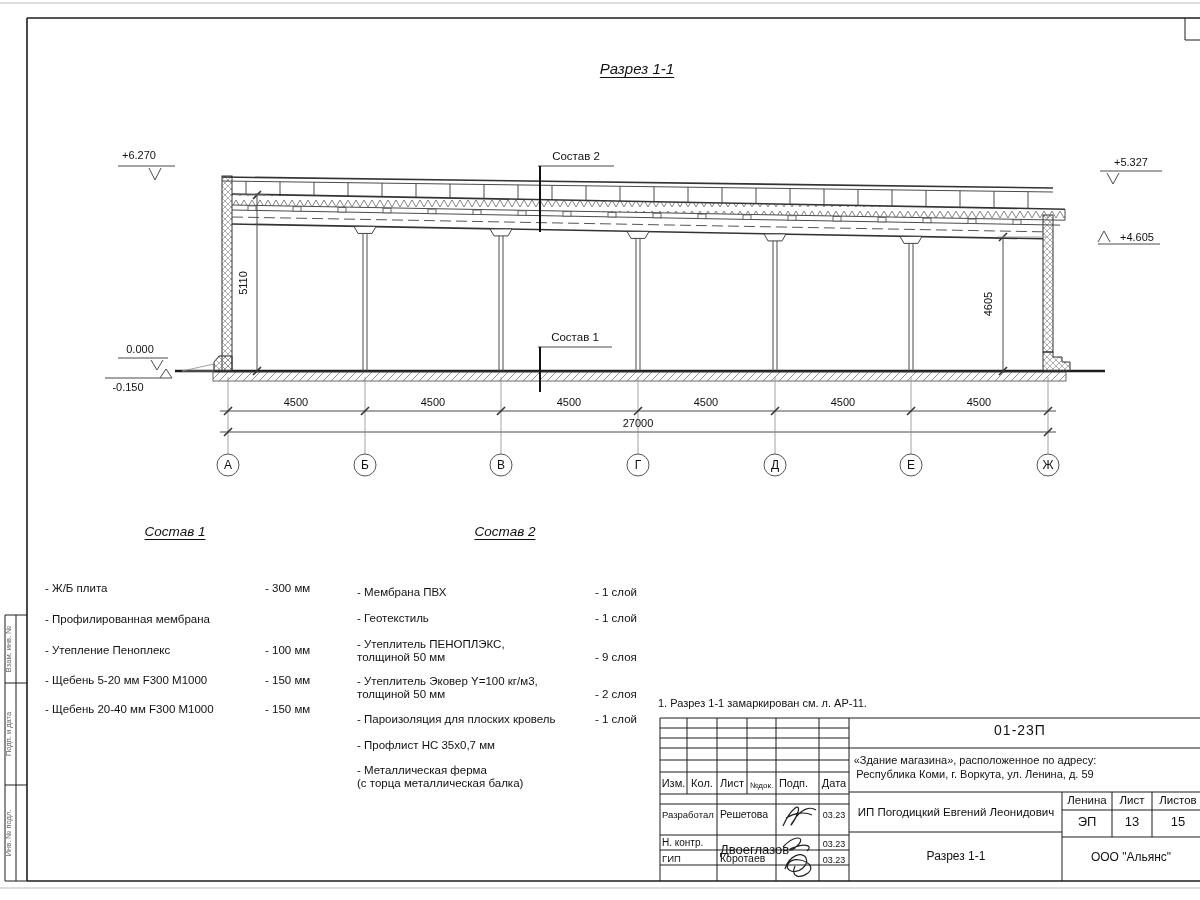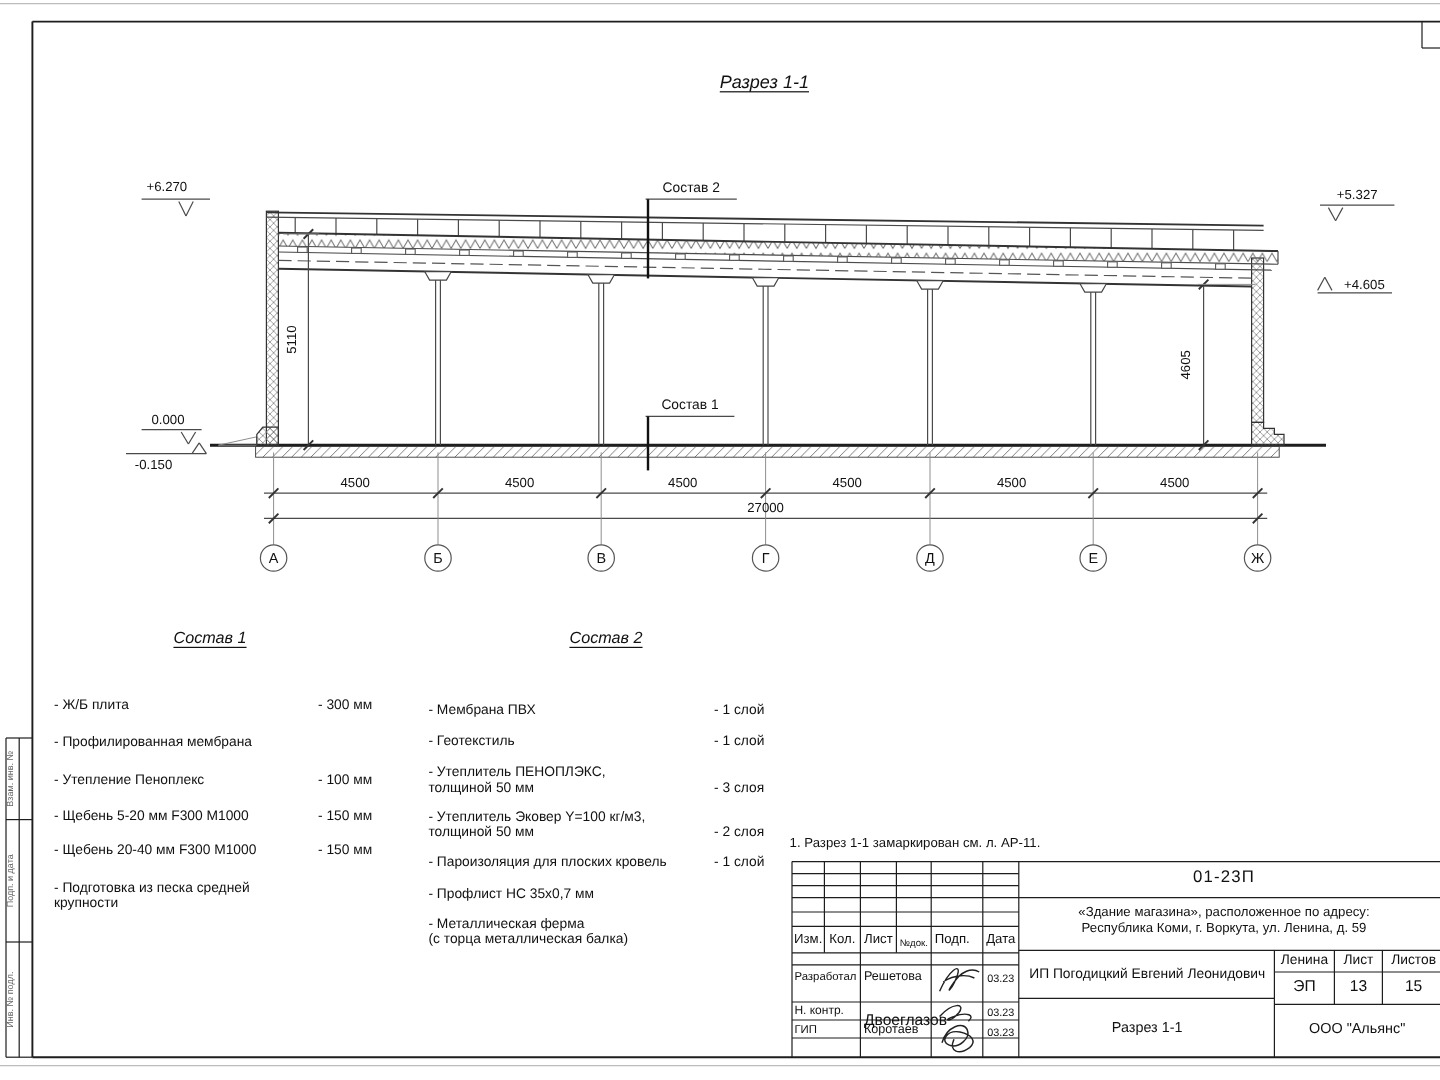--- a/index.html
+++ b/index.html
@@ -273,42 +273,40 @@
 
   <div class="abs main-title">Разрез 1-1</div>
 
   <div id="sostav1" class="sostav" style="left:40px;top:524px;width:285px;height:240px">
     <div class="stitle" style="width:270px">Состав 1</div>
     <div class="srow" style="top:43px"><span class="nm preline">- Ж/Б плита</span><span class="vl">- 300 мм</span></div>
     <div class="srow" style="top:74px"><span class="nm preline">- Профилированная мембрана</span><span class="vl"></span></div>
     <div class="srow" style="top:105px"><span class="nm preline">- Утепление Пеноплекс</span><span class="vl">- 100 мм</span></div>
     <div class="srow" style="top:135px"><span class="nm preline">-  Щебень 5-20 мм F300 М1000</span><span class="vl">- 150 мм</span></div>
     <div class="srow" style="top:164px"><span class="nm preline">-  Щебень 20-40 мм F300 М1000</span><span class="vl">- 150 мм</span></div>
-    <div class="srow" style="top:195px"><span class="nm preline">- Подготовка из песка средней
-крупности</span><span class="vl"></span></div>
   </div>
 
   <div id="sostav2" class="sostav" style="left:352px;top:524px;width:306px;height:265px">
     <div class="stitle" style="width:306px">Состав 2</div>
     <div class="srow" style="top:47px"><span class="nm preline">- Мембрана ПВХ</span><span class="vl">- 1 слой</span></div>
     <div class="srow" style="top:73px"><span class="nm preline">- Геотекстиль</span><span class="vl">- 1 слой</span></div>
     <div class="srow" style="top:99px"><span class="nm preline">- Утеплитель ПЕНОПЛЭКС,
-толщиной 50 мм</span><span class="vl">- 3 слоя</span></div>
+толщиной 50 мм</span><span class="vl">- 9 слоя</span></div>
     <div class="srow" style="top:136px"><span class="nm preline">- Утеплитель Эковер Y=100 кг/м3,
 толщиной 50 мм</span><span class="vl">- 2 слоя</span></div>
     <div class="srow" style="top:174px"><span class="nm preline">- Пароизоляция для плоских кровель</span><span class="vl">- 1 слой</span></div>
     <div class="srow" style="top:200px"><span class="nm preline">- Профлист НС 35х0,7 мм</span><span class="vl"></span></div>
     <div class="srow" style="top:225px"><span class="nm preline">- Металлическая ферма
 (с торца металлическая балка)</span><span class="vl"></span></div>
   </div>
 
   <div class="abs note">1. Разрез 1-1 замаркирован см. л. АР-11.</div>
 
   <div class="tb c" style="left:850px;top:724px;width:340px;font-size:14px;letter-spacing:1px">01-23П</div>
-  <div class="tb c preline" style="left:855px;top:754px;width:330px;font-size:11px;line-height:13.5px">«Здание магазина», расположенное по адресу:
+  <div class="tb c preline" style="left:810px;top:754px;width:330px;font-size:11px;line-height:13.5px">«Здание магазина», расположенное по адресу:
 Республика Коми, г. Воркута, ул. Ленина, д. 59</div>
   <div class="tb c" style="left:850px;top:806px;width:212px;font-size:11.5px">ИП Погодицкий Евгений Леонидович</div>
   <div class="tb c" style="left:850px;top:850px;width:212px;font-size:12px">Разрез 1-1</div>
   <div class="tb c" style="left:1062px;top:851px;width:138px;font-size:12px">ООО "Альянс"</div>
 
   <div class="tb c" style="left:1062px;top:794px;width:50px;font-size:11.5px">Ленина</div>
   <div class="tb c" style="left:1112px;top:794px;width:40px;font-size:11.5px">Лист</div>
   <div class="tb c" style="left:1152px;top:794px;width:52px;font-size:11.5px">Листов</div>
   <div class="tb c" style="left:1062px;top:816px;width:50px;font-size:13px">ЭП</div>
   <div class="tb c" style="left:1112px;top:816px;width:40px;font-size:13px">13</div>

